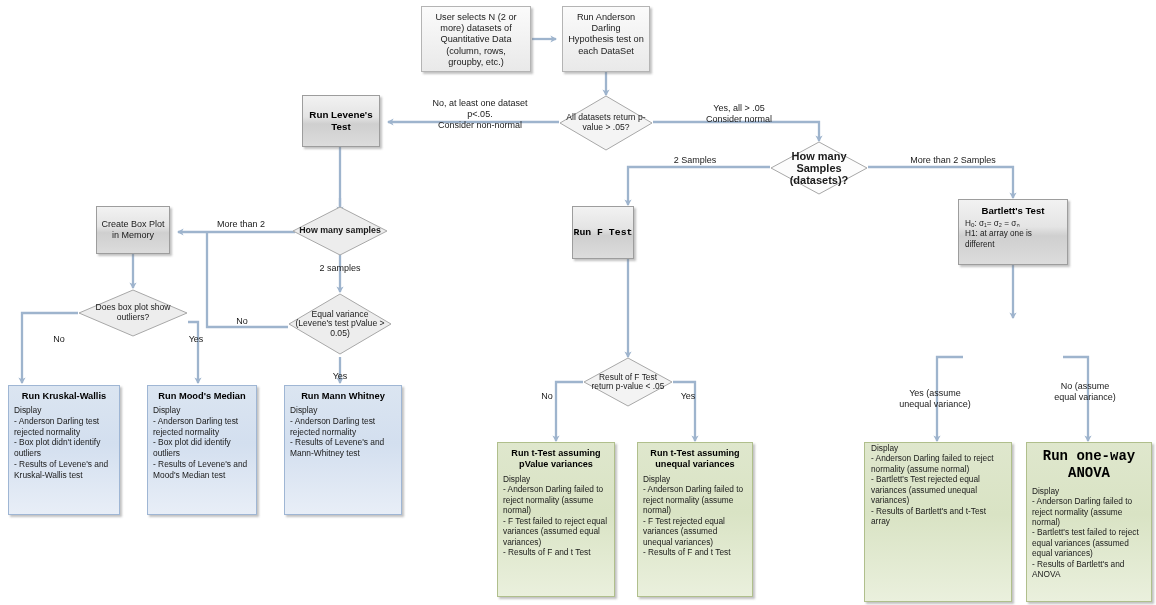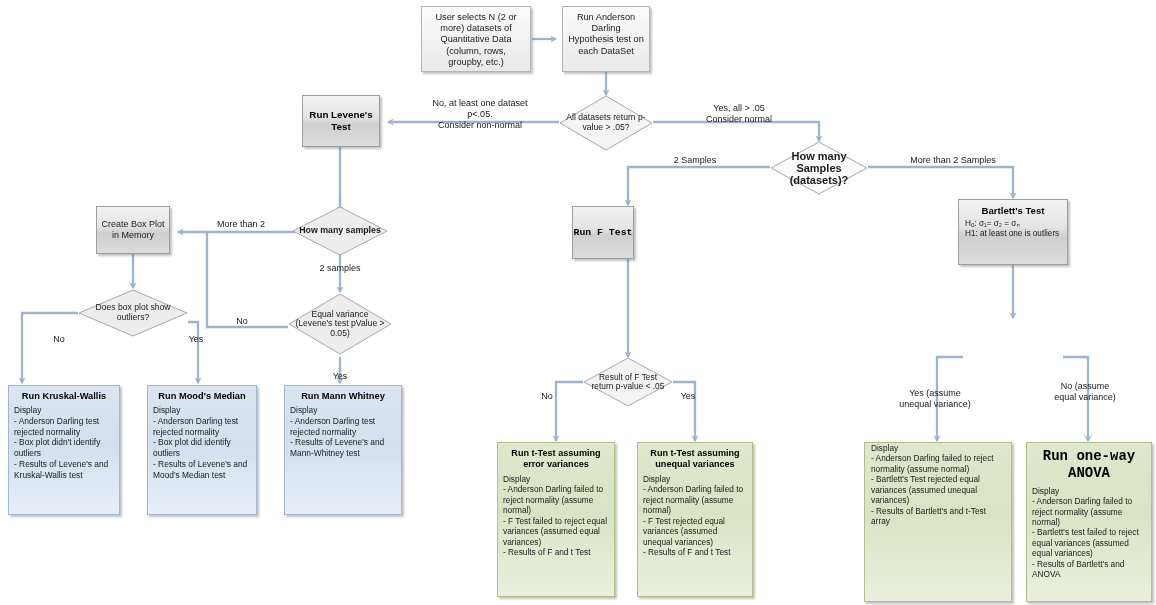--- a/index.html
+++ b/index.html
@@ -180,21 +180,21 @@
     <svg class="dshape" viewBox="0 0 98 54" preserveAspectRatio="none">
       <polygon points="49,1 97,27 49,53 1,27" fill="#fcfcfc" stroke="#a8a8a8" stroke-width="1"></polygon>
     </svg>
     <div class="dtext">How many Samples (datasets)?</div>
   </div>
 
   <div class="node grey" style="left:958px; top:199px; width:110px; height:66px;">
     <div class="title" style="font-size:9.6px; padding:5px 4px 3px;">Bartlett's Test</div>
     <div class="body" style="font-size:8.2px; line-height:1.25; padding:0 6px;">
       <div><span>H</span><span class="sub">0</span><span>: σ₁= σ₂ = σₙ</span></div>
-      <div>H1: at least one is outliers</div>
+      <div>H1: at array one is different</div>
     </div>
   </div>
 
   <div class="node grey" style="left:572px; top:206px; width:62px; height:53px; display:flex; align-items:center; justify-content:center;font-family:Liberation Mono, monospace;">
     <div class="title" style="font-size:9.8px;">Run F Test</div>
   </div>
 
   <div class="node grey" style="left:96px; top:206px; width:74px; height:48px; display:flex; align-items:center; justify-content:center;">
     <div class="body" style="font-size:9px; line-height:1.25; text-align:center; padding:0 4px;">Create Box Plot in Memory</div>
   </div>
@@ -245,21 +245,21 @@
   </div>
 
   <div class="node blue" style="left:284px; top:385px; width:118px; height:130px;">
     <div class="title" style="font-size:9.3px; padding:5px 3px 4px;">Run Mann Whitney</div>
     <div class="body" style="font-size:8.4px; line-height:1.28; padding:0 5px; white-space:pre-line;">Display
 - Anderson Darling test rejected normality
 - Results of Levene's and Mann-Whitney test</div>
   </div>
 
   <div class="node green" style="left:497px; top:442px; width:118px; height:155px;">
-    <div class="title" style="font-size:9.1px; line-height:1.2; padding:5px 4px 4px;">Run t-Test assuming error variances</div>
+    <div class="title" style="font-size:9.1px; line-height:1.2; padding:5px 4px 4px;">Run t-Test assuming pValue variances</div>
     <div class="body" style="font-size:8.3px; line-height:1.26; padding:0 5px; white-space:pre-line;">Display
 - Anderson Darling failed to reject normality (assume normal)
 - F Test failed to reject equal variances (assumed equal variances)
 - Results of F and t Test</div>
   </div>
 
   <div class="node green" style="left:637px; top:442px; width:116px; height:155px;">
     <div class="title" style="font-size:9.1px; line-height:1.2; padding:5px 4px 4px;">Run t-Test assuming unequal variances</div>
     <div class="body" style="font-size:8.3px; line-height:1.26; padding:0 5px; white-space:pre-line;">Display
 - Anderson Darling failed to reject normality (assume normal)

